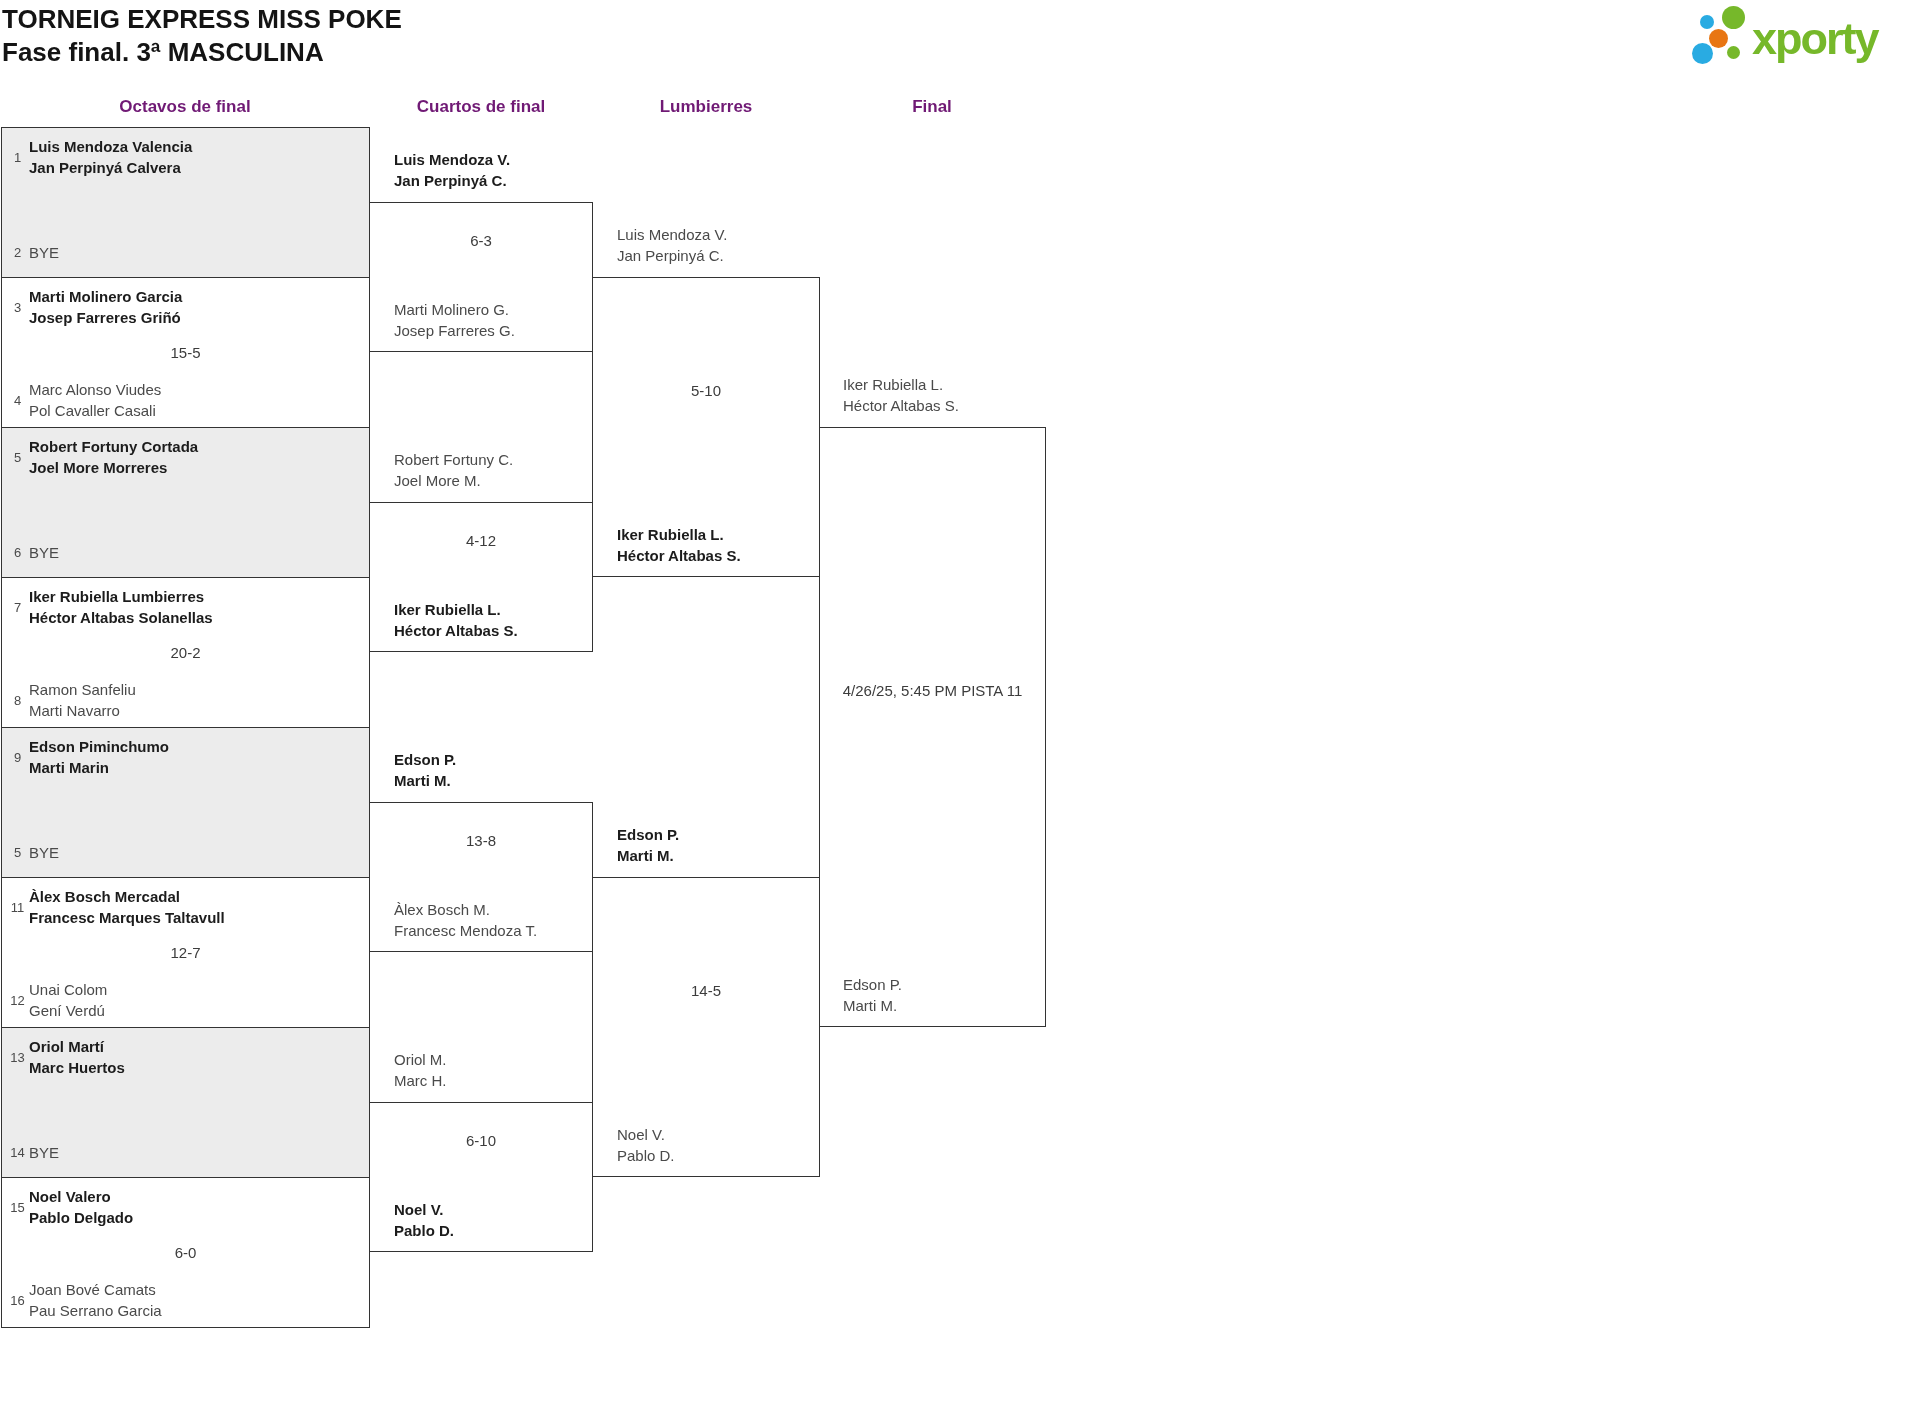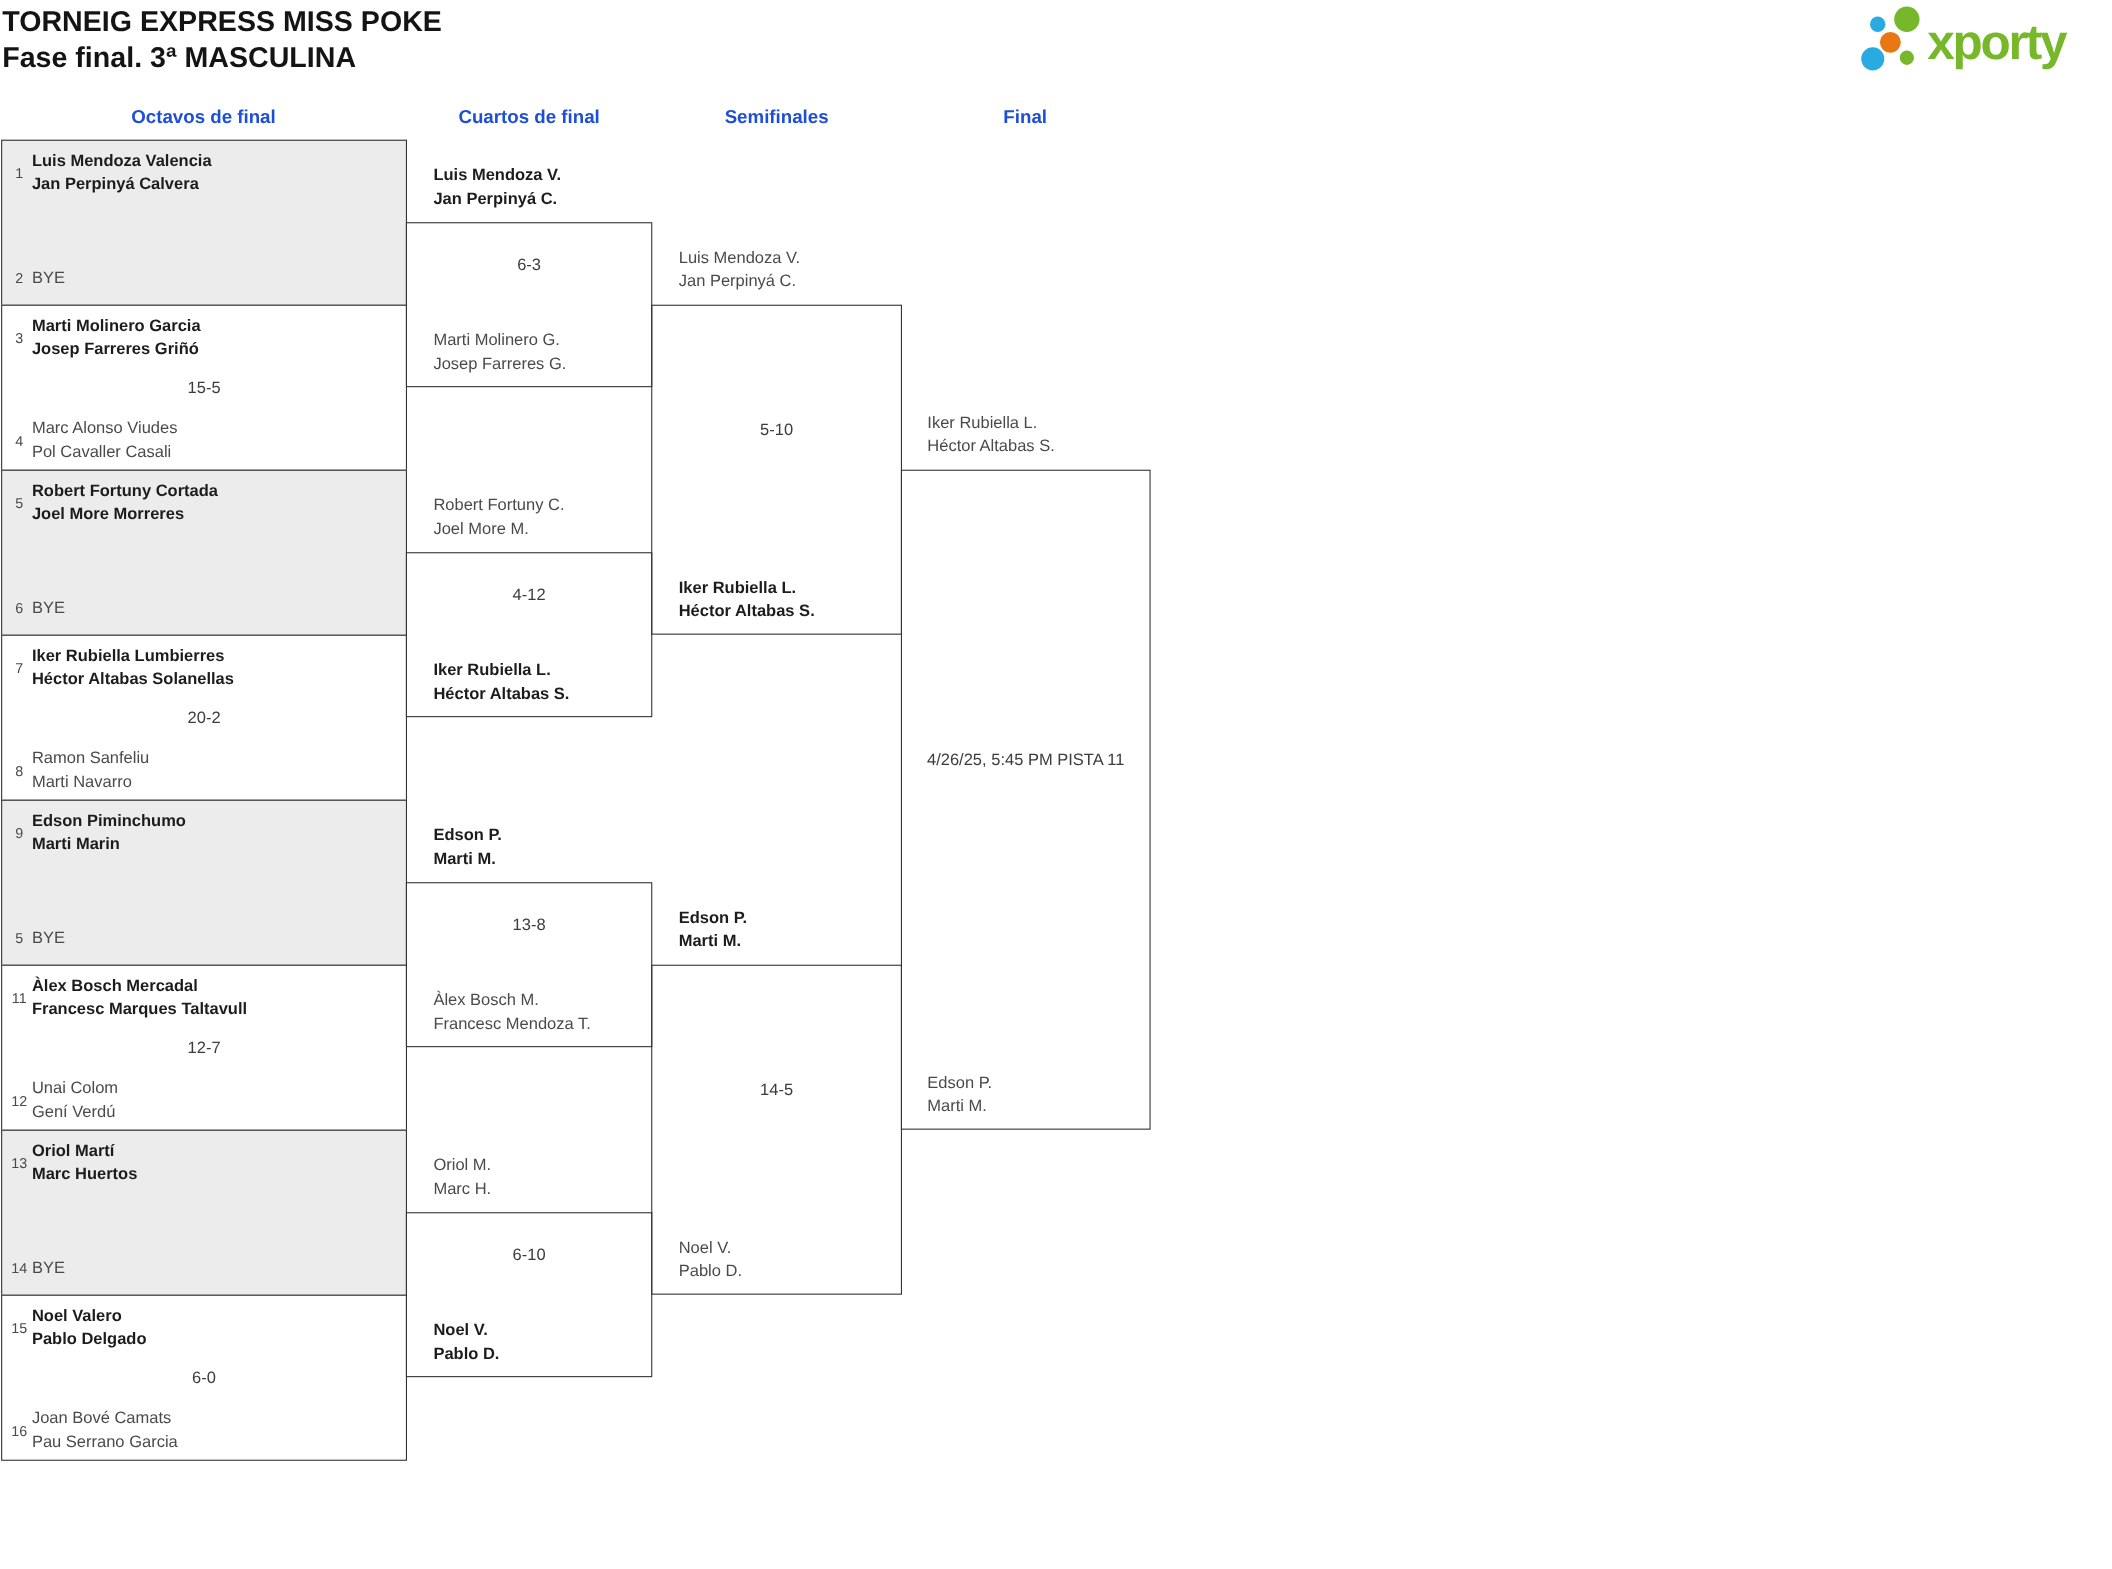--- a/index.html
+++ b/index.html
@@ -2,21 +2,21 @@
 <html><head>
 <meta charset="utf-8">
 <style>
   html,body{margin:0;padding:0;background:#fff;}
   body{font-family:"Liberation Sans",sans-serif;}
   #canvas{position:relative;width:1920px;height:1426px;background:#fff;overflow:hidden;}
 
   .title-line1{position:absolute;left:2px;top:3px;font-size:26px;line-height:32px;font-weight:700;color:#141414;white-space:nowrap;}
   .title-line2{position:absolute;left:2px;top:36px;font-size:26px;line-height:32px;font-weight:700;color:#141414;white-space:nowrap;}
 
-  .colhead{position:absolute;top:96px;width:300px;text-align:center;font-size:17px;line-height:22px;font-weight:700;color:#1d4ed8;}
+  .colhead{position:absolute;top:96px;width:300px;text-align:center;font-size:17px;line-height:22px;font-weight:700;color:#701a75;}
 
   
   .obox{position:absolute;left:1px;width:369px;height:151px;border:1px solid #333;box-sizing:border-box;background:#fff;}
   .obox.grey{background:#ececec;}
   .trow{position:absolute;left:4px;right:6px;display:flex;align-items:center;}
   .t-top{top:8px;}
   .t-bottom{bottom:6px;}
   .t-bottom.bye{bottom:14px;}
   .seed{flex:0 0 23px;width:23px;text-align:center;font-size:13px;line-height:21px;color:#4a4a4a;}
   .names{font-size:15px;line-height:21px;color:#4a4a4a;}
@@ -45,21 +45,21 @@
     <span class="dot" style="left:1700px;top:15px;width:14px;height:14px;background:#29abe2;"></span>
     <span class="dot" style="left:1722px;top:6px;width:23px;height:23px;background:#76b82a;"></span>
     <span class="dot" style="left:1709px;top:29px;width:19px;height:19px;background:#e87613;"></span>
     <span class="dot" style="left:1692px;top:43px;width:21px;height:21px;background:#29abe2;"></span>
     <span class="dot" style="left:1727px;top:46px;width:13px;height:13px;background:#76b82a;"></span>
     <span class="logo-text">xporty</span>
   </div>
 
   <div class="colhead" style="left:35px;">Octavos de final</div>
   <div class="colhead" style="left:331px;">Cuartos de final</div>
-  <div class="colhead" style="left:556px;">Semifinales</div>
+  <div class="colhead" style="left:556px;">Lumbierres</div>
   <div class="colhead" style="left:782px;">Final</div>
 
   <div class="obox grey" style="top:127px;">
     <div class="trow t-top">
       <span class="seed">1</span>
       <div class="names winner">
         <div>Luis Mendoza Valencia</div>
         <div>Jan Perpinyá Calvera</div>
       </div>
     </div>

